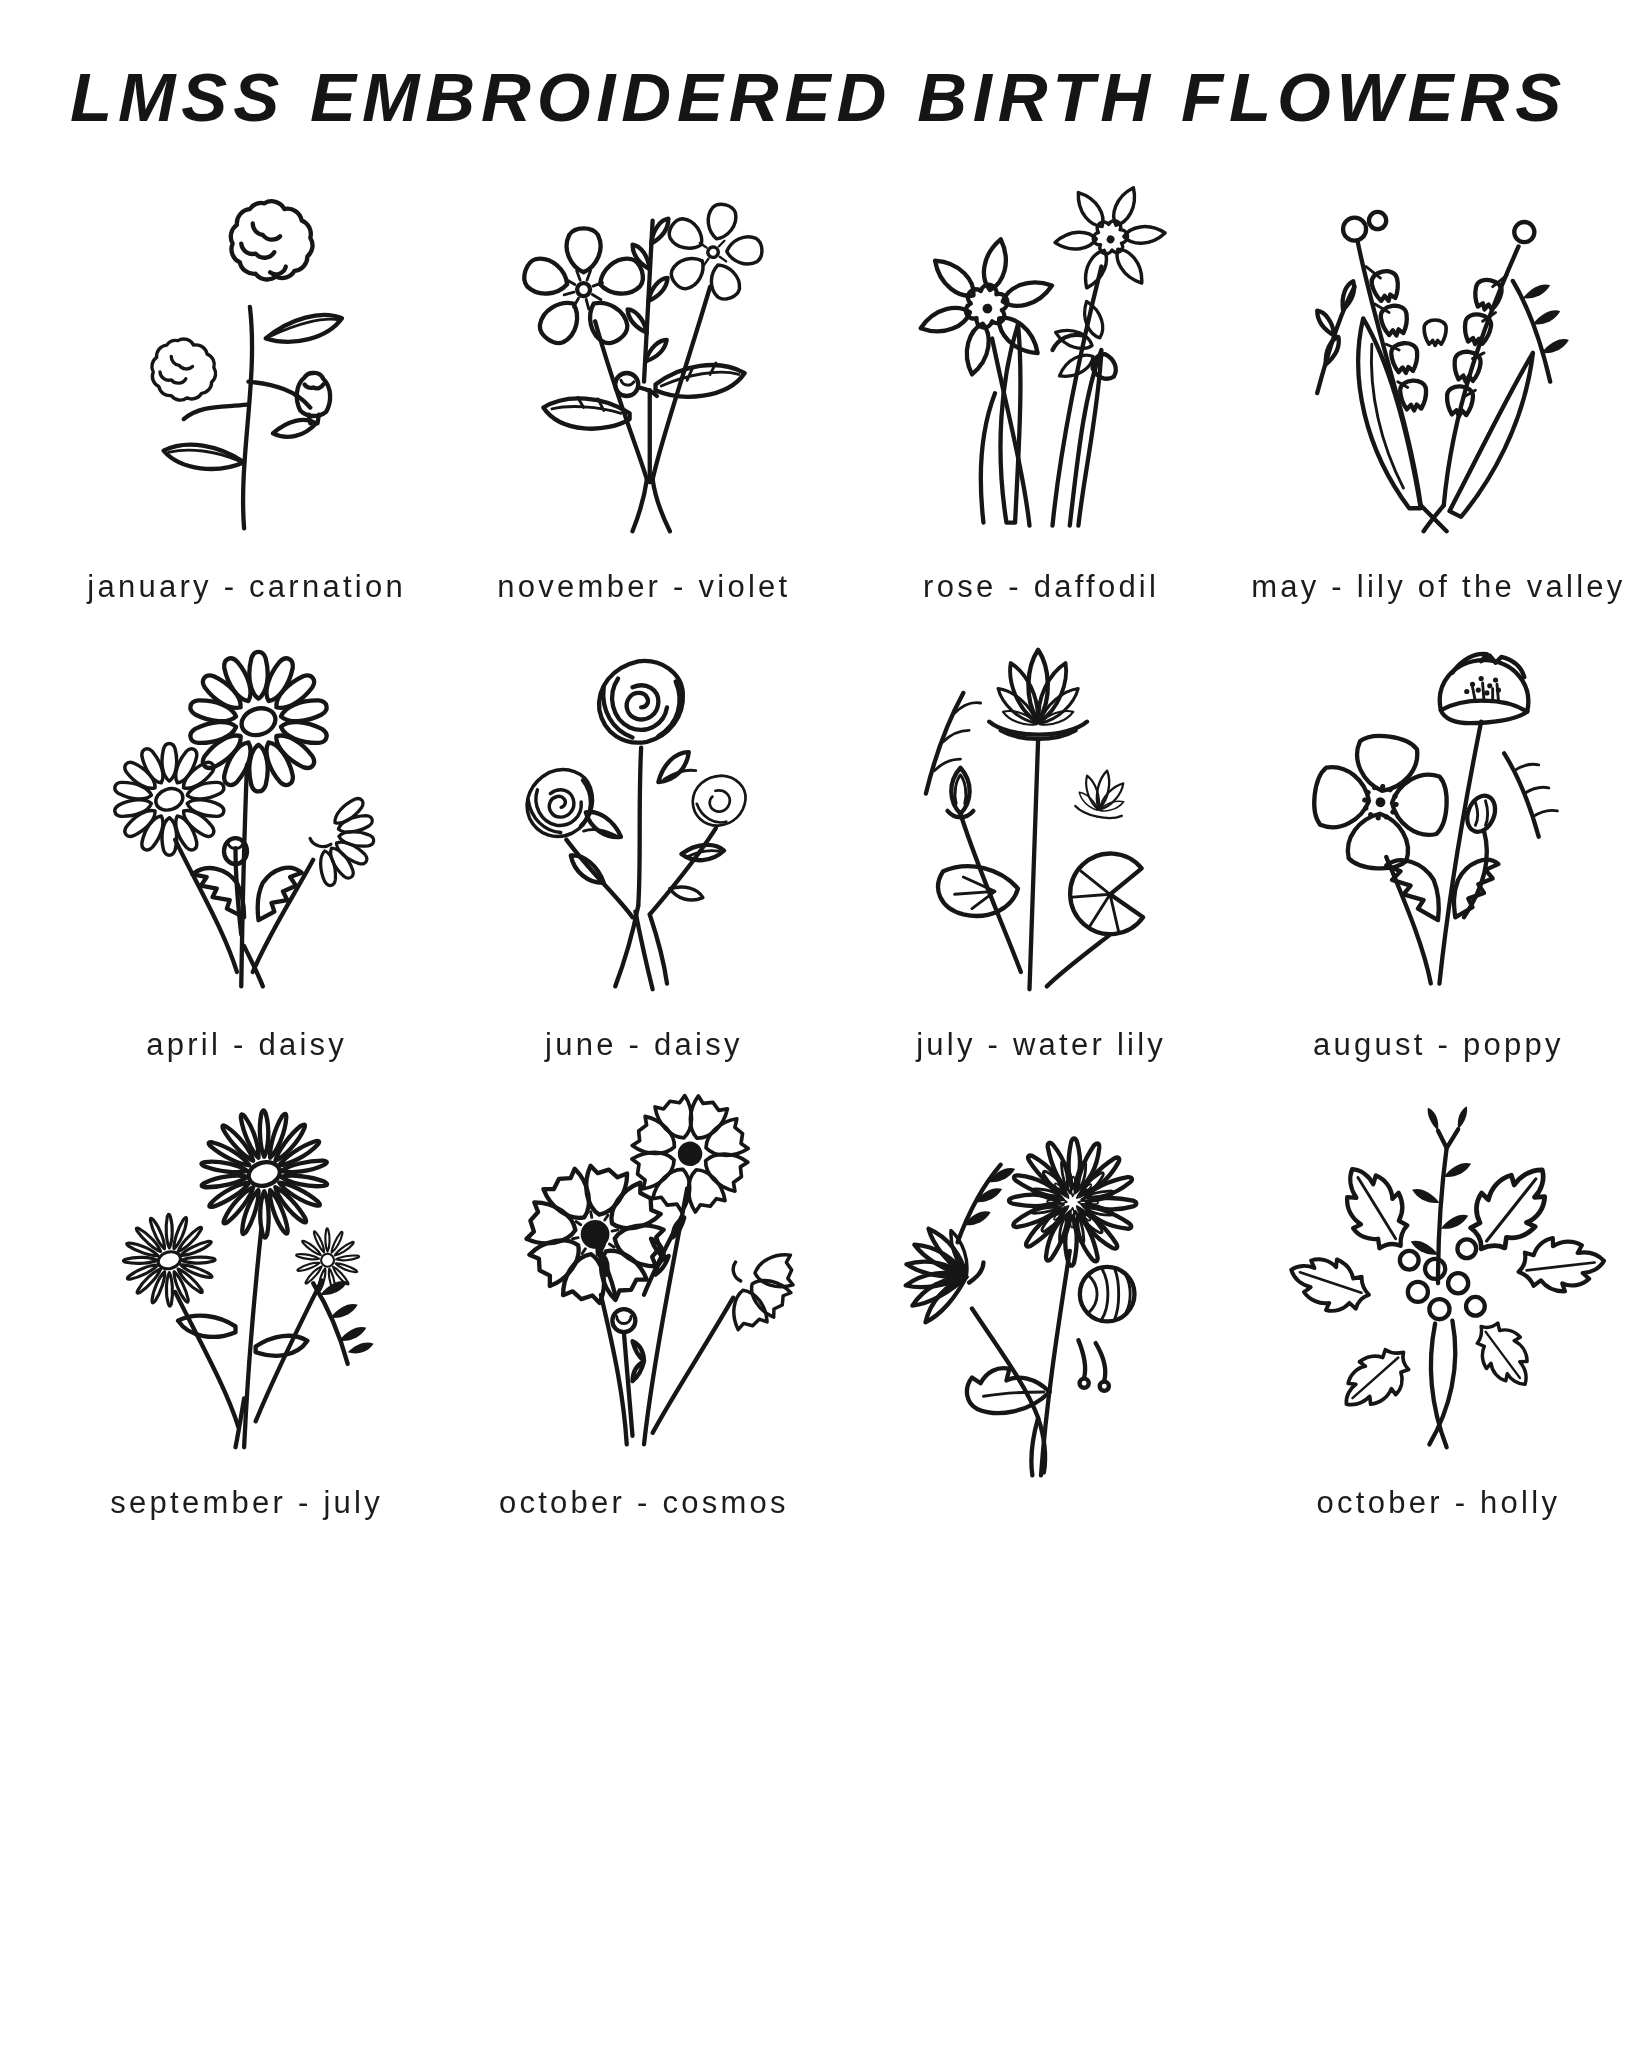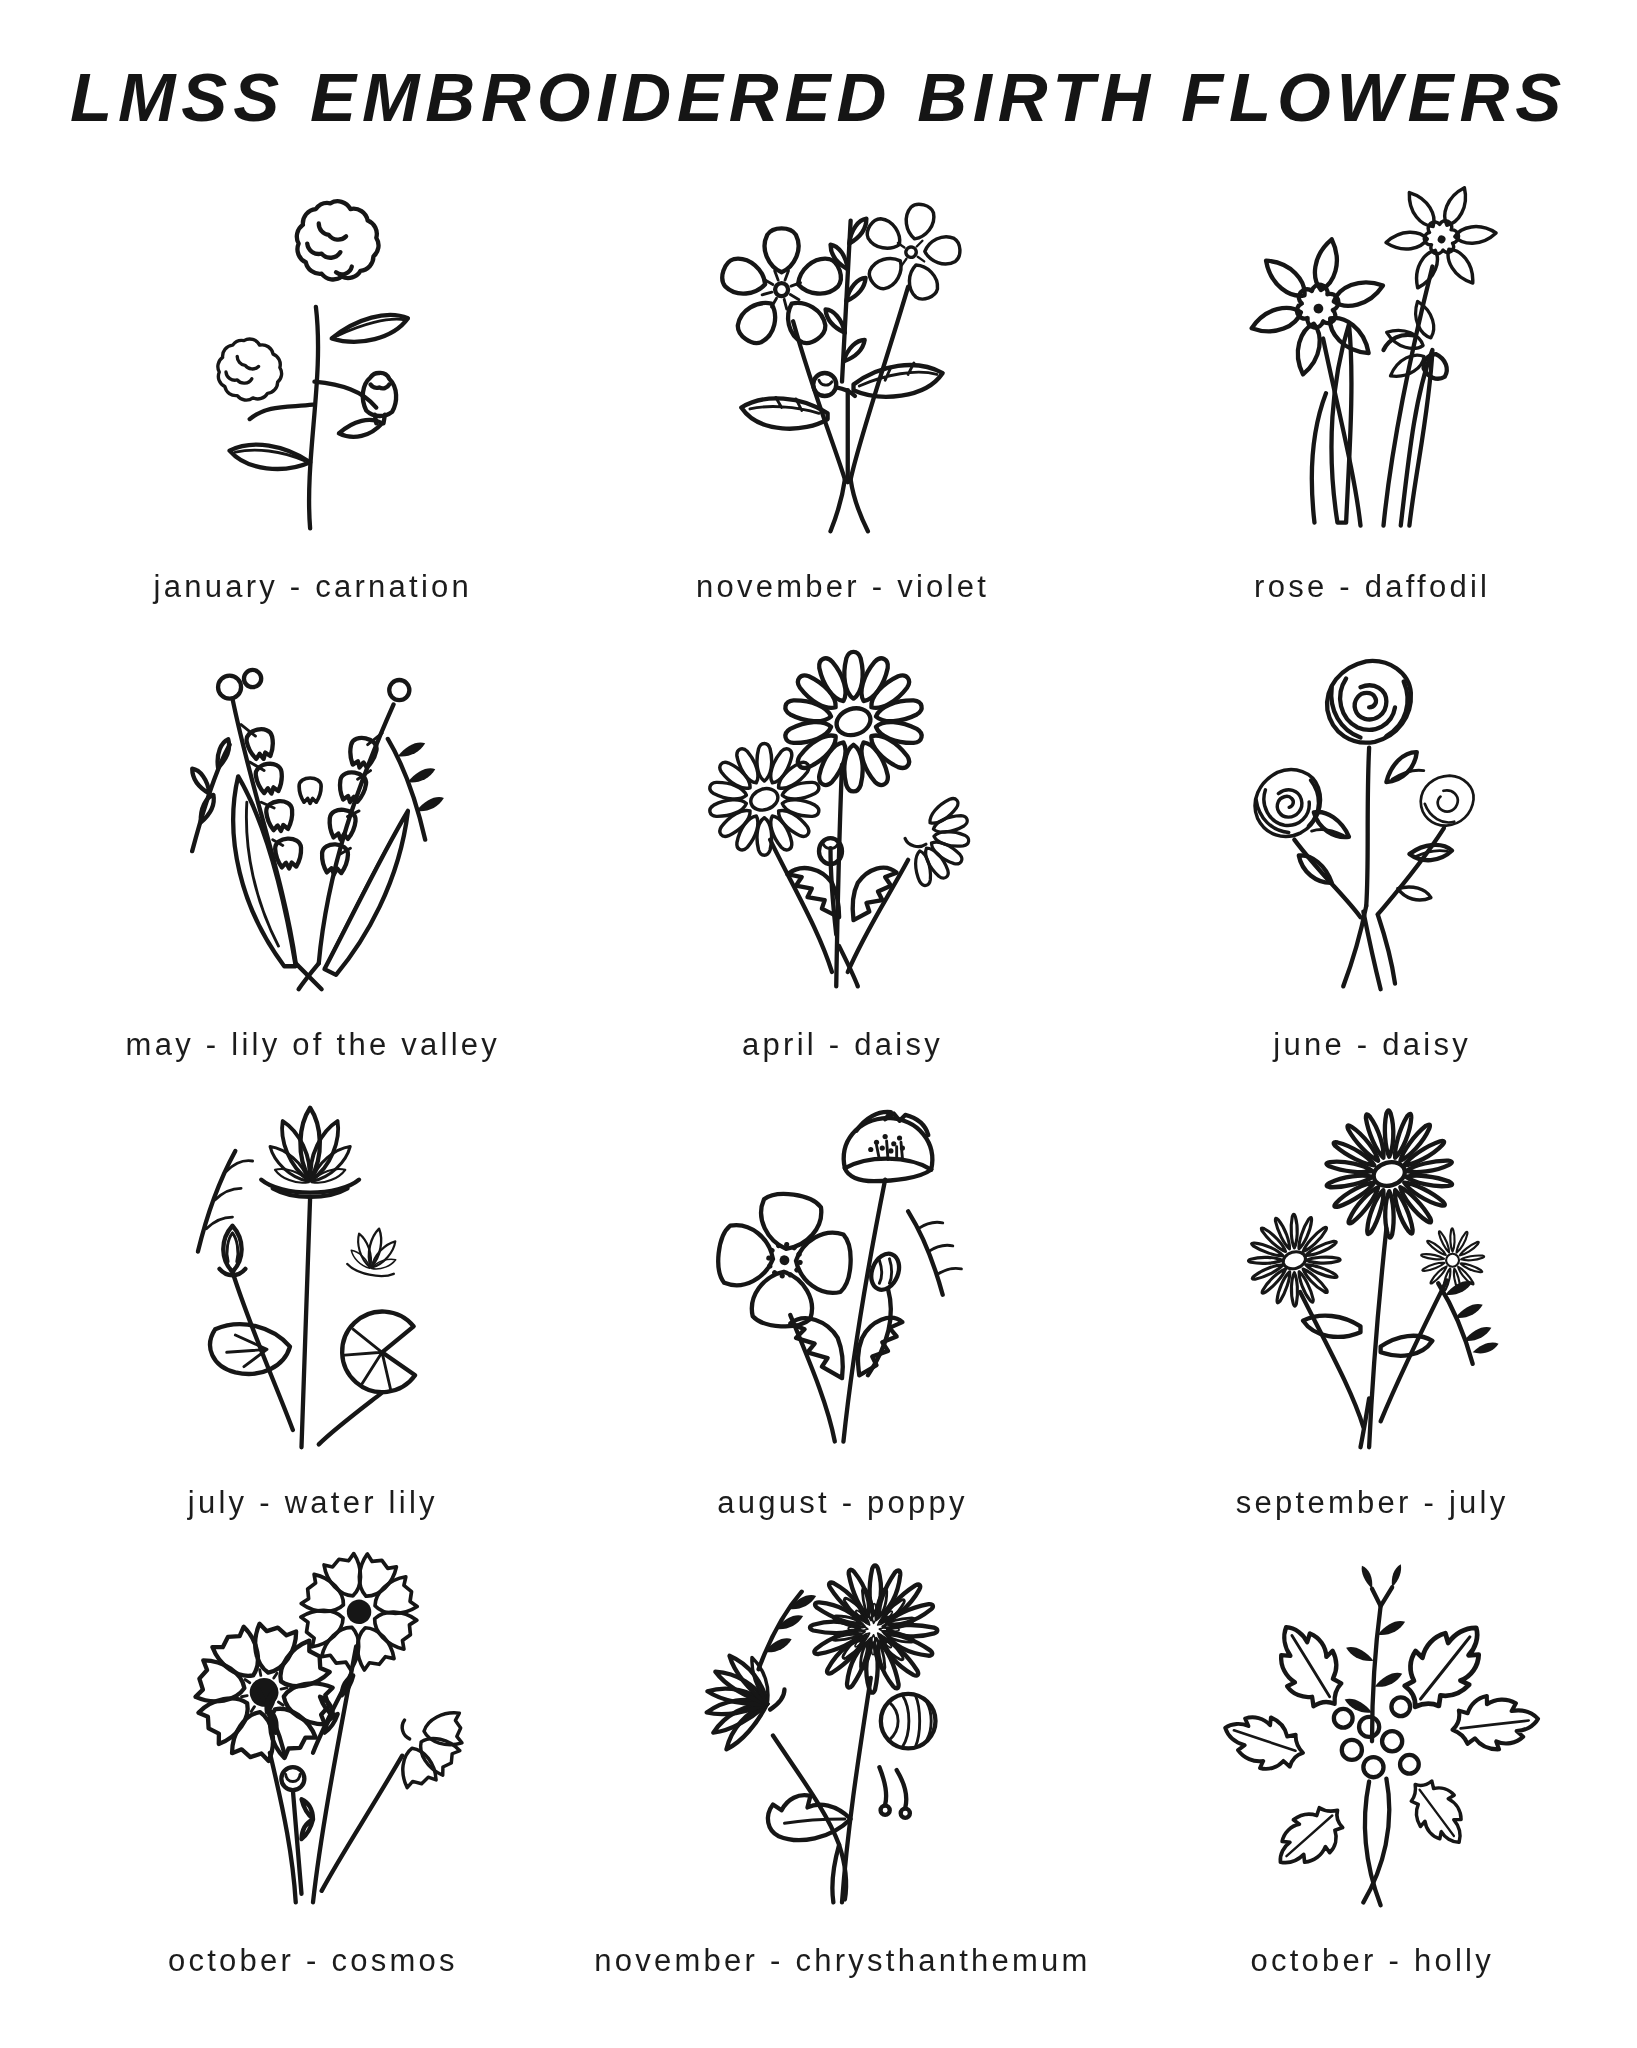--- a/index.html
+++ b/index.html
@@ -9,21 +9,21 @@
     overflow:hidden;
   }
   .page-title{
     margin:0;padding-top:62px;text-align:center;
     font-size:69px;font-weight:700;letter-spacing:0.085em;
     line-height:1.05;color:#151515;font-style:italic;
   }
   .grid{
     margin-top:26px;
     display:grid;
-    grid-template-columns:repeat(3,1fr);
+    grid-template-columns:repeat(4,1fr);
     grid-auto-rows:458px;
     margin-left:48px;
   }
   .cell{
     display:flex;flex-direction:column;align-items:center;justify-content:flex-end;
     padding-bottom:16px;
   }
   .flower-label{
     font-size:31px;letter-spacing:0.105em;color:#1c1c1c;line-height:1;
     margin-top:0;white-space:nowrap;
@@ -609,21 +609,20 @@
       <path class="solid" d="M74,64 C80,56 88,53 93,55 C89,62 81,65 74,64 Z"></path>
       <path class="solid" d="M83,50 C89,42 97,39 102,41 C98,48 90,51 83,50 Z"></path>
       <path d="M146,160 C150,170 152,178 150,186"></path>
       <circle cx="150" cy="190" r="3.2"></circle>
       <path d="M158,162 C164,172 166,180 164,188"></path>
       <circle cx="164" cy="192" r="3.2"></circle>
       <path d="M140,98 C132,150 124,200 120,254"></path>
       <path d="M72,138 C92,168 110,192 118,214 C114,228 112,240 114,254"></path>
       <path d="M118,214 C122,226 124,240 122,252"></path>
     </svg>
-    <div class="flower-label">november - chrysthanthemum</div>
   </div>
 
   <div class="cell">
     <svg class="art" width="346" height="374" viewBox="0 0 240 260">
       <defs>
         <g id="ho-leaf">
           <path d="M0,0 C-3,-5 -8,-7 -13,-7 L-10,-13 C-16,-16 -20,-22 -20,-29 L-14,-28 C-17,-35 -16,-43 -11,-49 L-6,-45 C-6,-52 -3,-59 3,-63 C8,-59 10,-52 9,-46 L14,-50 C18,-44 18,-36 14,-30 L20,-31 C19,-24 15,-18 9,-15 L12,-9 C7,-8 3,-5 0,0 Z"></path>
           <path class="thin" d="M0,-6 C1,-22 2,-40 3,-56"></path>
         </g>
       </defs>

